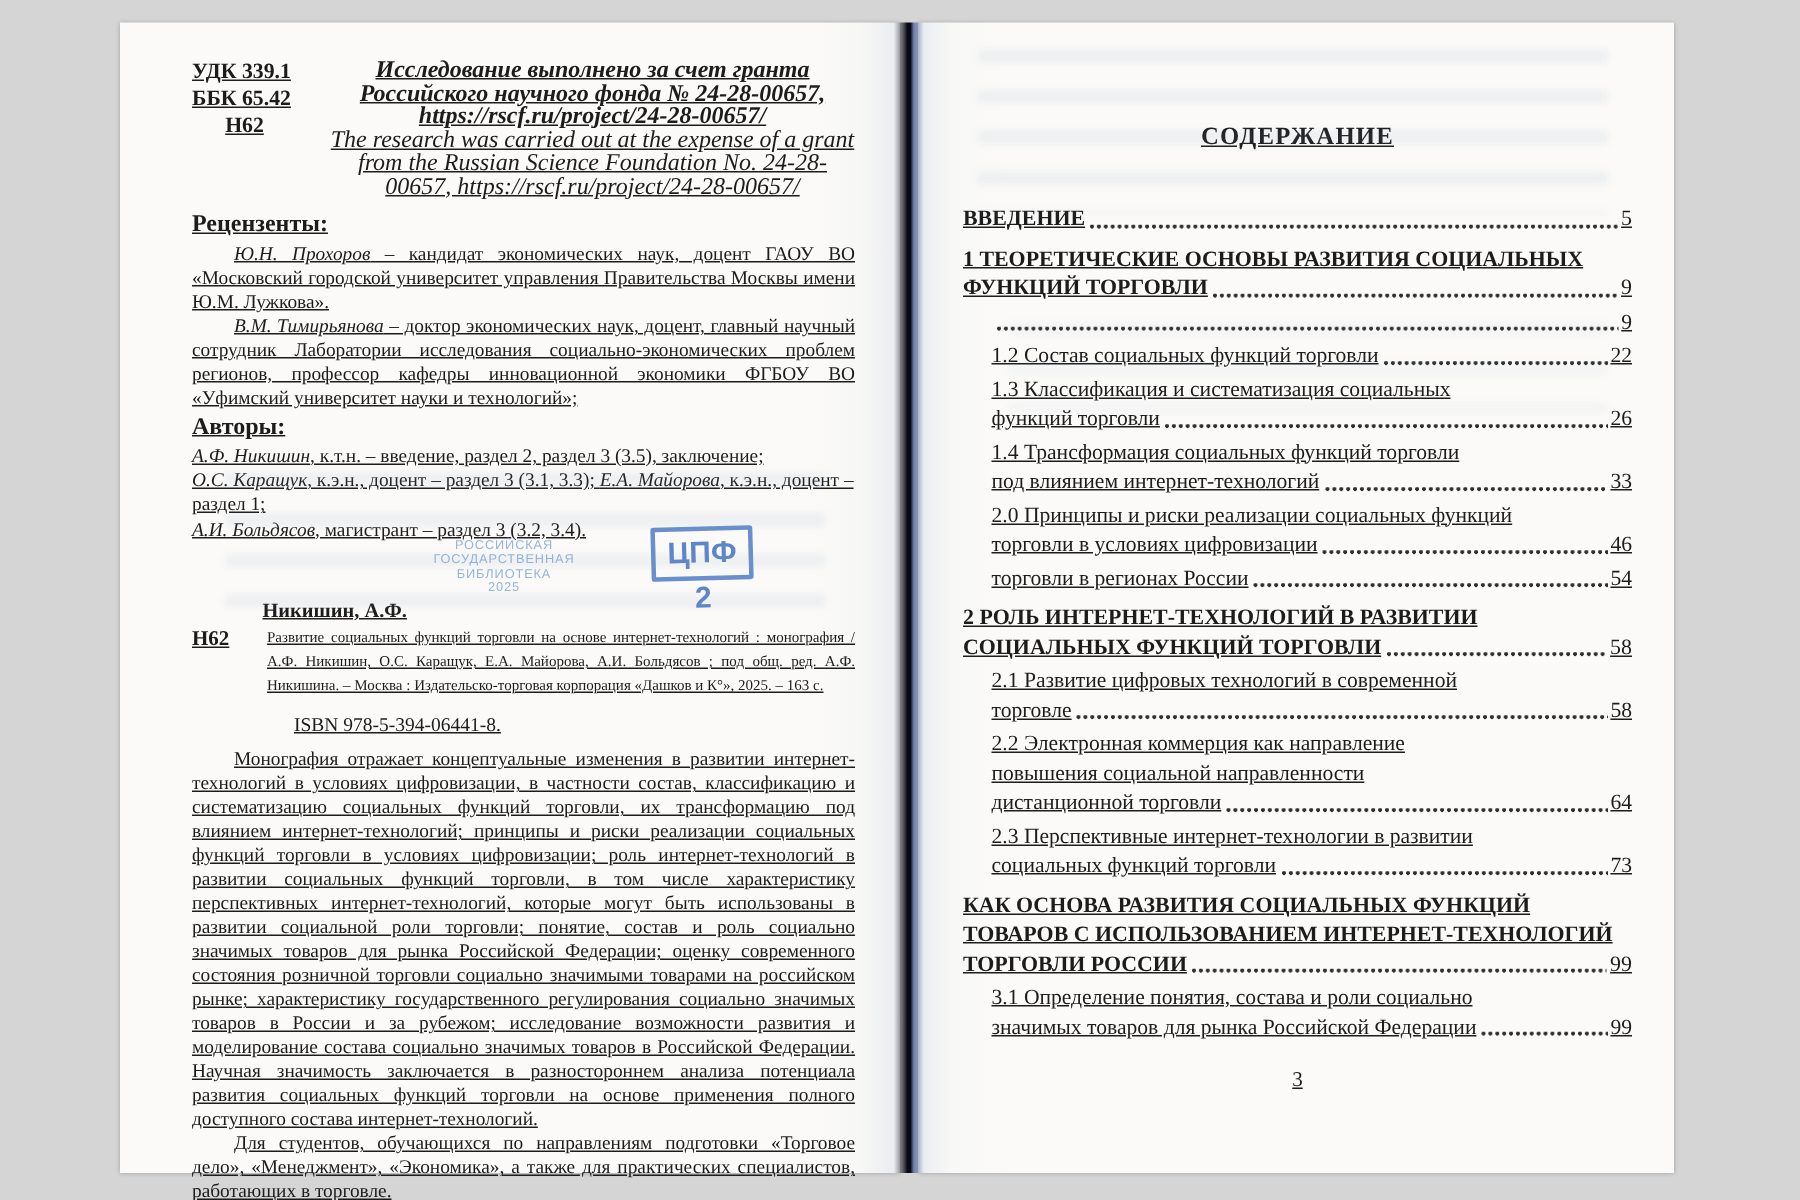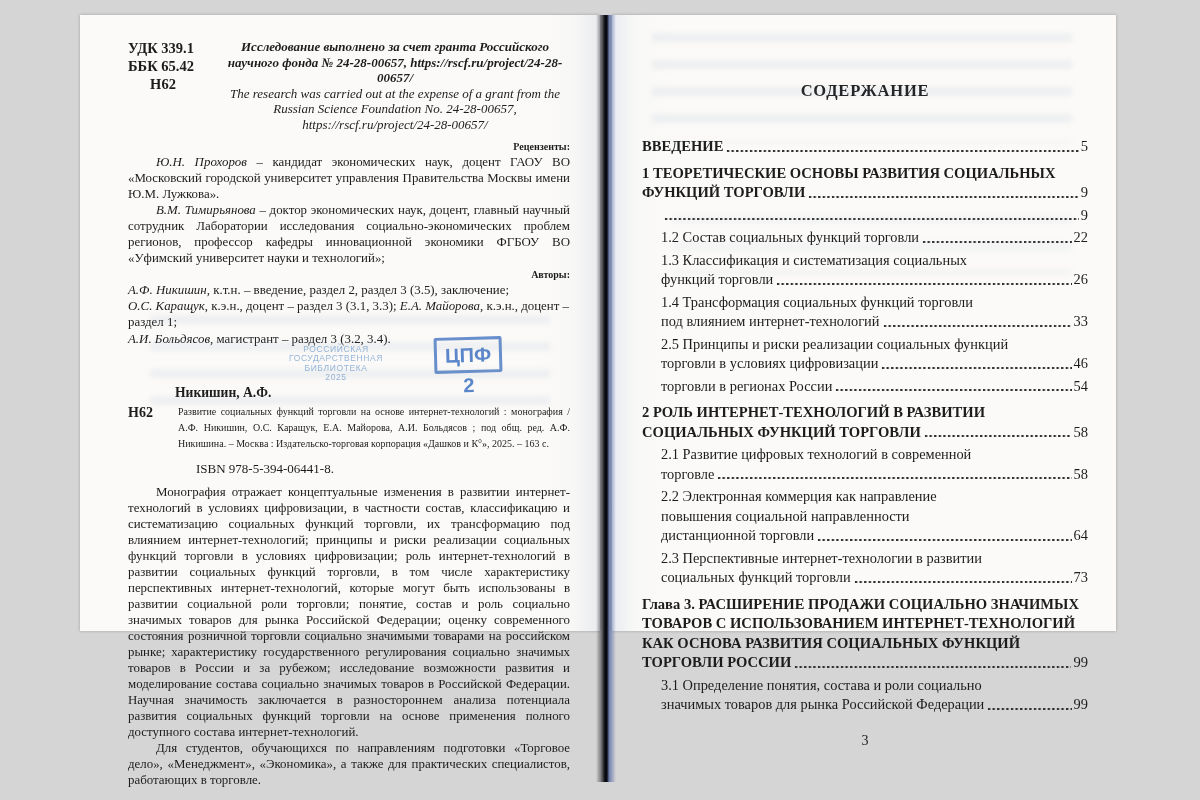--- a/index.html
+++ b/index.html
@@ -4,23 +4,24 @@
 <style>
   html,body{margin:0;padding:0;}
   body{
     width:1200px;height:800px;position:relative;overflow:hidden;
     background:#d5d5d5;
     font-family:"Liberation Serif", serif;
     color:#1c1c1c;
   }
   .spread{position:absolute;top:15px;left:80px;width:1036px;height:767px;}
   .page{
-    position:absolute;top:0;height:616px;
+    position:absolute;top:0;height:767px;
     background:#fbfaf8;
     box-shadow:0 0 3px rgba(0,0,0,.25);
+    text-decoration:underline;
   }
   .page-left{
     left:0;width:520px;
     background:linear-gradient(270deg,#e9ebef 0px,#f7f7f5 26px,#fbfaf8 60px);
     box-sizing:border-box;
     padding:24px 30px 0 48px;
   }
   .page-right{
     left:532px;width:504px;
     background:linear-gradient(90deg,#e8ebf1 0px,#f8f8f6 22px,#fbfaf8 60px);
@@ -34,23 +35,23 @@
       rgba(10,10,18,.45) 25%,
       #07080f 45%,
       #0a0c16 55%,
       rgba(30,60,140,.55) 66%,
       rgba(10,10,18,0) 100%);
   }
   
   .head-row{display:flex;}
   .udk-block{width:92px;font-weight:bold;font-size:14.5px;line-height:18px;white-space:nowrap;}
   .udk-block div:nth-child(3){text-align:center;width:70px;}
-  .grant-block{flex:1;text-align:center;font-size:13px;line-height:15.5px;font-style:italic;}
+  .grant-block{flex:1;text-align:center;font-size:16px;line-height:15.5px;font-style:italic;}
   .grant-ru{font-weight:bold;}
-  .center-head{text-align:right;font-weight:bold;font-size:10px;margin-top:9px;margin-bottom:2px;}
+  .center-head{text-align:left;font-weight:bold;font-size:16px;margin-top:9px;margin-bottom:2px;}
   .body-par{font-size:12.9px;line-height:16px;text-align:justify;text-indent:28px;margin:0;}
   .center-line{text-align:left;font-size:12.9px;line-height:16.2px;}
   .it{font-style:italic;}
   .stamp-zone{position:relative;height:36px;}
   .lib-stamp{
     position:absolute;left:148px;top:-2px;width:120px;
     text-align:center;color:#8fb2d8;font-family:"Liberation Sans",sans-serif;
     font-size:8.5px;line-height:9.5px;letter-spacing:.6px;opacity:.95;
   }
   .inv-stamp{
@@ -186,21 +187,21 @@
         </div>
         <div class="toc-entry section">
           <div class="toc-line">1.4 Трансформация социальных функций торговли</div>
           <div class="toc-row">
             <span class="toc-title">под влиянием интернет-технологий</span>
             <span class="dots"></span>
             <span class="toc-page">33</span>
           </div>
         </div>
         <div class="toc-entry section">
-          <div class="toc-line">2.5 Принципы и риски реализации социальных функций</div>
+          <div class="toc-line">2.0 Принципы и риски реализации социальных функций</div>
           <div class="toc-row">
             <span class="toc-title">торговли в условиях цифровизации</span>
             <span class="dots"></span>
             <span class="toc-page">46</span>
           </div>
         </div>
         <div class="toc-entry section">
           <div class="toc-row">
             <span class="toc-title">торговли в регионах России</span>
             <span class="dots"></span>
@@ -234,23 +235,22 @@
         </div>
         <div class="toc-entry section">
           <div class="toc-line">2.3 Перспективные интернет-технологии в развитии</div>
           <div class="toc-row">
             <span class="toc-title">социальных функций торговли</span>
             <span class="dots"></span>
             <span class="toc-page">73</span>
           </div>
         </div>
         <div class="toc-entry chapter">
-          <div class="toc-line">Глава 3. РАСШИРЕНИЕ ПРОДАЖИ СОЦИАЛЬНО ЗНАЧИМЫХ</div>
+          <div class="toc-line">КАК ОСНОВА РАЗВИТИЯ СОЦИАЛЬНЫХ ФУНКЦИЙ</div>
           <div class="toc-line">ТОВАРОВ С ИСПОЛЬЗОВАНИЕМ ИНТЕРНЕТ-ТЕХНОЛОГИЙ</div>
-          <div class="toc-line">КАК ОСНОВА РАЗВИТИЯ СОЦИАЛЬНЫХ ФУНКЦИЙ</div>
           <div class="toc-row">
             <span class="toc-title">ТОРГОВЛИ РОССИИ</span>
             <span class="dots"></span>
             <span class="toc-page">99</span>
           </div>
         </div>
         <div class="toc-entry section">
           <div class="toc-line">3.1 Определение понятия, состава и роли социально</div>
           <div class="toc-row">
             <span class="toc-title">значимых товаров для рынка Российской Федерации</span>

